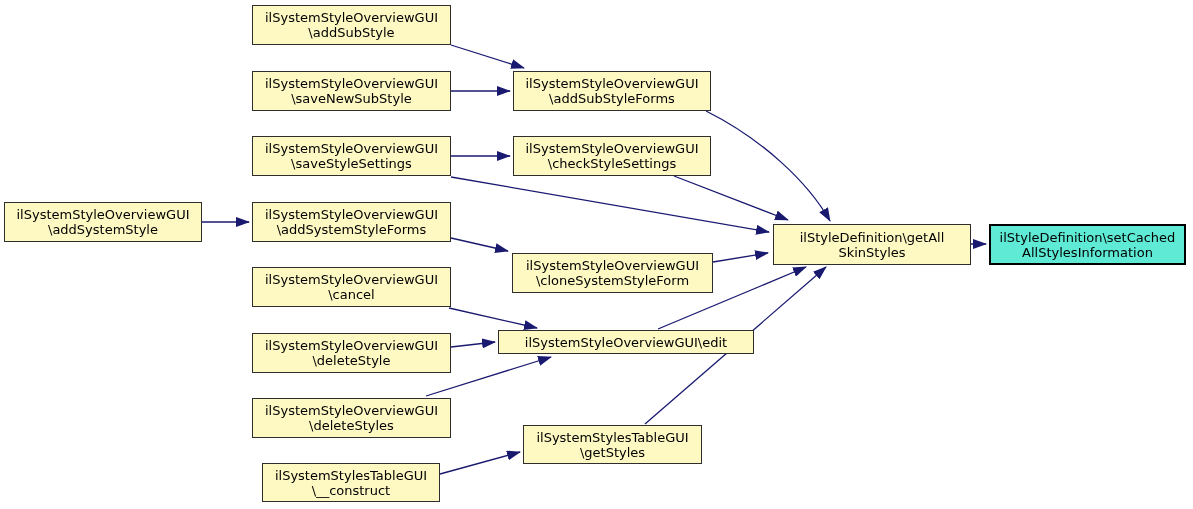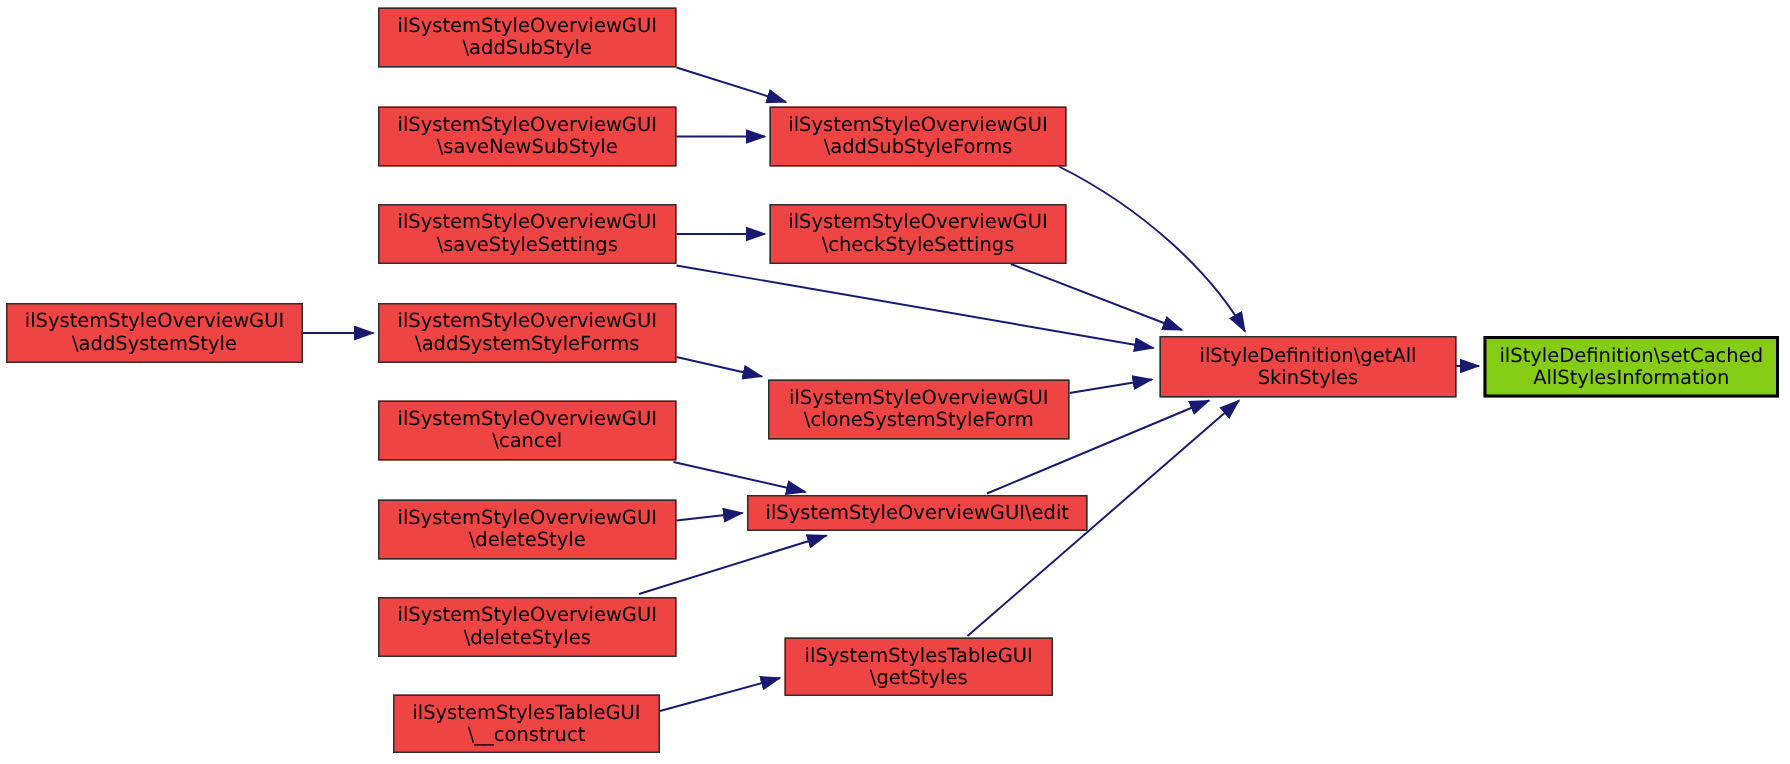--- a/index.html
+++ b/index.html
@@ -19,34 +19,34 @@
     position: absolute;
     left: 0;
     top: 0;
     width: 1193px;
     height: 509px;
     pointer-events: none;
   }
   .node {
     position: absolute;
     box-sizing: border-box;
-    background: #ef4444;
+    background: #fef9c3;
     border: 1px solid #2e2e2e;
     color: #000000;
     display: flex;
     align-items: center;
     justify-content: center;
     text-align: center;
     font-size: 13px;
     line-height: 15px;
     white-space: pre-line;
     cursor: pointer;
   }
   .node.highlight {
-    background: #84cc16;
+    background: #5eead4;
     border: 2px solid #000000;
     cursor: default;
   }
 </style>
 </head>
 <body>
 
 <div class="stage">
   <svg class="edge-layer" id="edge-layer" width="1193" height="509" viewBox="0 0 1193 509" xmlns="http://www.w3.org/2000/svg">
     <defs>
@@ -91,21 +91,21 @@
       <div class="node" style="left: 252px; top: 398px; width: 199px; height: 40px;"><span>ilSystemStyleOverviewGUI
 \deleteStyles</span></div>
       <div class="node" style="left: 262px; top: 463px; width: 178px; height: 39px;"><span>ilSystemStylesTableGUI
 \__construct</span></div>
       <div class="node" style="left: 513px; top: 71px; width: 198px; height: 40px;"><span>ilSystemStyleOverviewGUI
 \addSubStyleForms</span></div>
       <div class="node" style="left: 513px; top: 136px; width: 198px; height: 40px;"><span>ilSystemStyleOverviewGUI
 \checkStyleSettings</span></div>
       <div class="node" style="left: 512px; top: 253px; width: 201px; height: 40px;"><span>ilSystemStyleOverviewGUI
 \cloneSystemStyleForm</span></div>
-      <div class="node" style="left: 498px; top: 330px; width: 227px; height: 24px; text-align: right;"><span>ilSystemStyleOverviewGUI\edit</span></div>
+      <div class="node" style="left: 498px; top: 330px; width: 256px; height: 24px; text-align: right;"><span>ilSystemStyleOverviewGUI\edit</span></div>
       <div class="node" style="left: 523px; top: 425px; width: 179px; height: 39px;"><span>ilSystemStylesTableGUI
 \getStyles</span></div>
       <div class="node" style="left: 773px; top: 224px; width: 198px; height: 41px;"><span>ilStyleDefinition\getAll
 SkinStyles</span></div>
       <div class="node highlight" style="left: 989px; top: 224px; width: 197px; height: 41px;"><span>ilStyleDefinition\setCached
 AllStylesInformation</span></div>
     </div>
 </div>
 
 </body></html>

